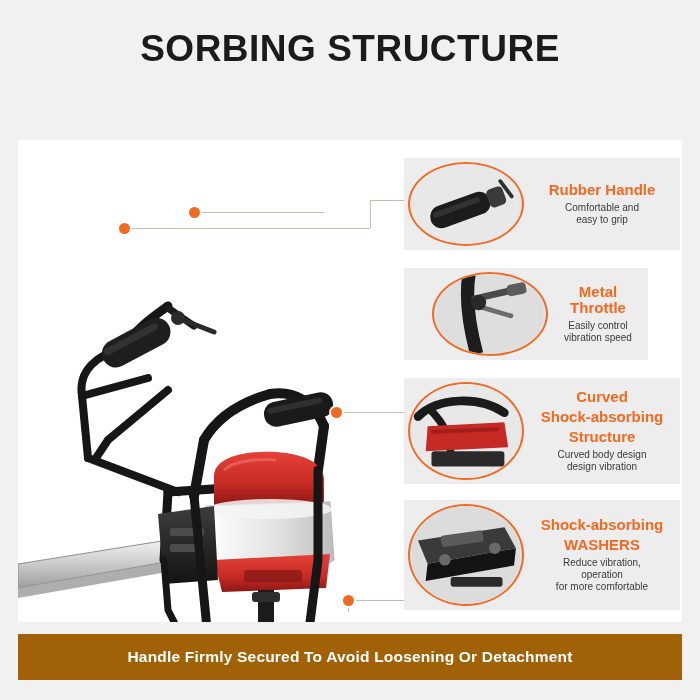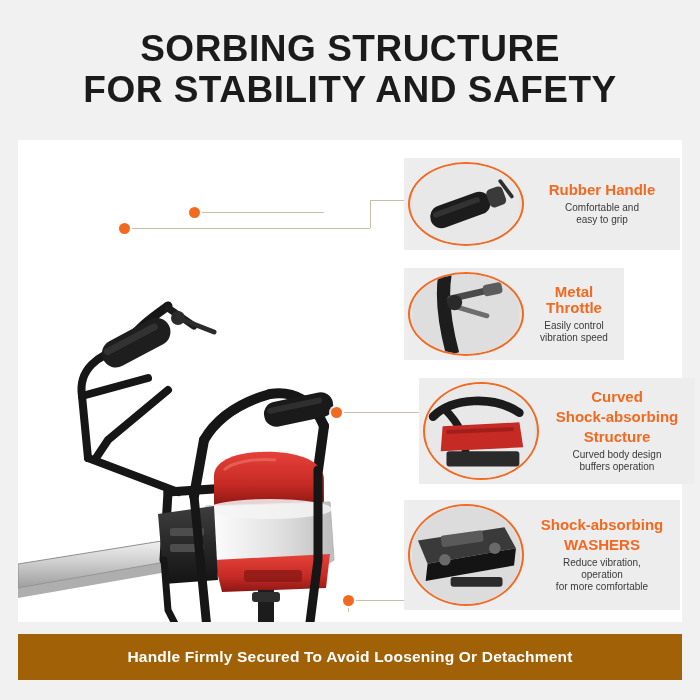--- a/index.html
+++ b/index.html
@@ -102,22 +102,22 @@
     line-height: 1.12;
     margin-bottom: 3px;
   }
   .callout .sub {
     color: #3a3a3a;
     font-size: 10px;
     line-height: 1.22;
   }
 
   #callout-rubber-handle { left: 404px; top: 158px; width: 276px; height: 92px; }
-  #callout-metal-throttle { left: 404px; top: 268px; width: 220px; height: 92px; }
-  #callout-curved-structure { left: 404px; top: 378px; width: 276px; height: 106px; margin-left: 15px; }
+  #callout-metal-throttle { left: 404px; top: 268px; width: 220px; height: 92px; padding-left: 24px; }
+  #callout-curved-structure { left: 404px; top: 378px; width: 276px; height: 106px; }
   #callout-washers { left: 404px; top: 500px; width: 276px; height: 110px; }
 
   
   .line {
     position: absolute;
     background: #c9bfa6;
   }
   .line.h { height: 1px; }
   .line.v { width: 1px; }
   .dot {
@@ -132,21 +132,20 @@
   
   .art { position: absolute; left: 0; top: 0; width: 100%; height: 100%; }
 </style>
 </head>
 <body>
 
 <div class="page">
 
   <div class="title-block">
     <div class="title-line">SORBING STRUCTURE</div>
-    <div class="title-line">FOR STABILITY AND SAFETY</div>
   </div>
 
   <div class="photo-panel">
 
     <svg class="machine" viewBox="0 0 420 482">
       <defs>
         <linearGradient id="metalBar" x1="0" y1="0" x2="0" y2="1">
           <stop offset="0%" stop-color="#f2f2f2"></stop>
           <stop offset="45%" stop-color="#cfcfcf"></stop>
           <stop offset="100%" stop-color="#9e9e9e"></stop>
@@ -290,21 +289,21 @@
         <path d="M16,44 L96,40 L100,66 L14,70 Z" fill="#c62a24"></path>
         <path d="M20,50 L90,47" stroke="#8c1714" stroke-width="4" opacity="0.6"></path>
         <rect x="20" y="70" width="76" height="16" rx="3" fill="#2a2a2a"></rect>
       </svg>
     </div>
     <div class="txt">
       <div class="head">Curved</div>
       <div class="head">Shock-absorbing</div>
       <div class="head">Structure</div>
       <div class="sub">Curved body design</div>
-      <div class="sub">buffers operation</div>
+      <div class="sub">design vibration</div>
     </div>
   </div>
 
   <div class="callout" id="callout-washers">
     <div class="thumb">
       <svg class="art" viewBox="0 0 112 102">
         <rect x="0" y="0" width="112" height="102" fill="#dcdcdc"></rect>
         <polygon points="6,36 96,22 108,44 16,60" fill="#3a3a3a"></polygon>
         <polygon points="16,60 108,44 106,62 14,78" fill="#141414"></polygon>
         <rect x="30" y="28" width="44" height="12" rx="3" fill="#5a5a5a" transform="rotate(-8 52 34)"></rect>

